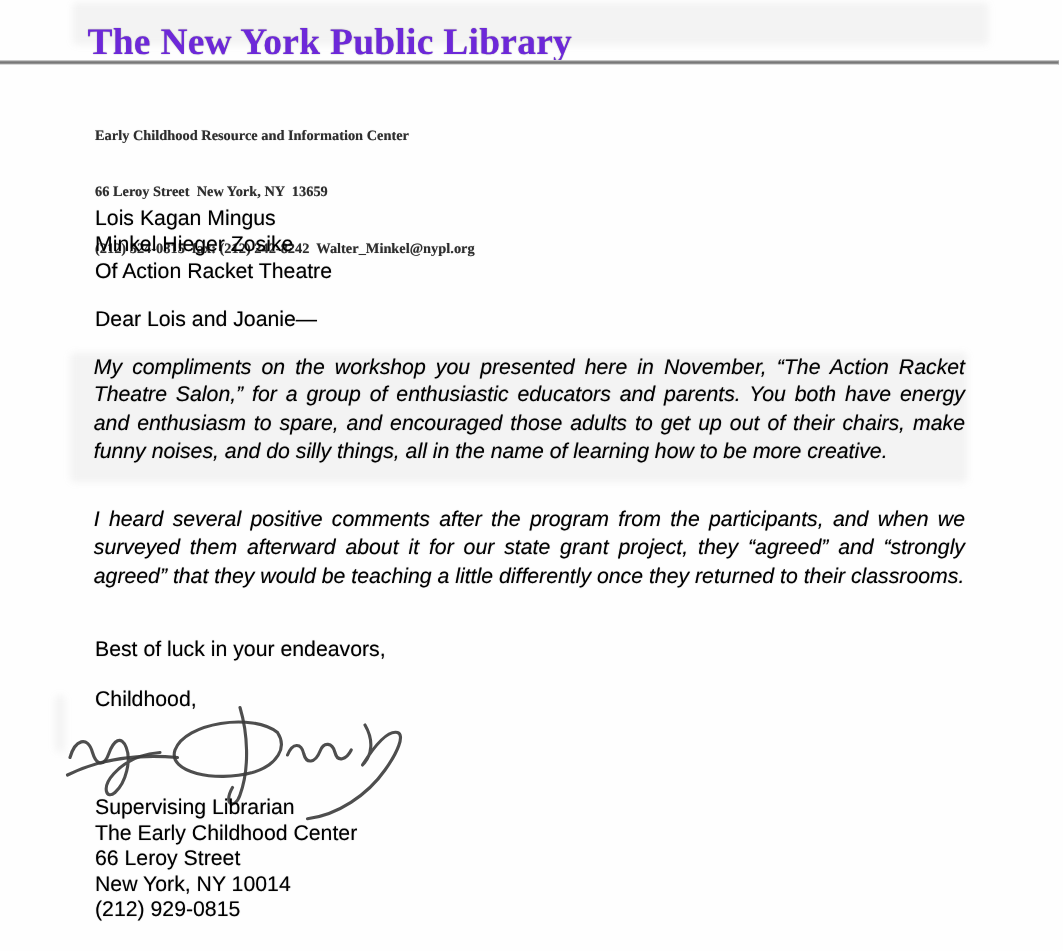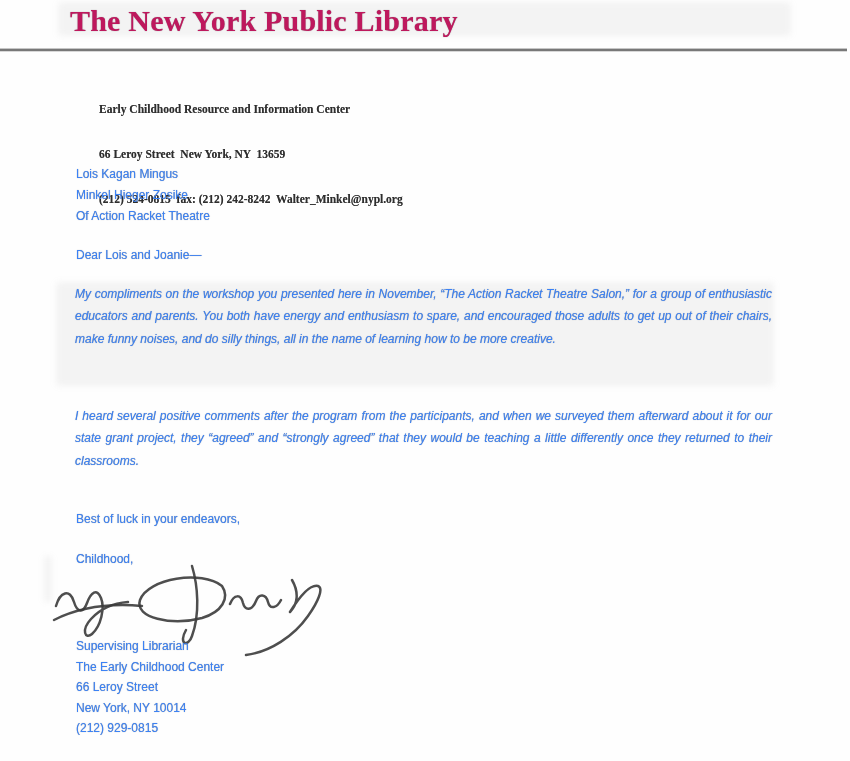--- a/index.html
+++ b/index.html
@@ -19,26 +19,26 @@
   .scan-smudge {
     position: absolute;
     background: rgba(130,130,130,0.09);
     filter: blur(3px);
     border-radius: 4px;
     pointer-events: none;
   }
   .org {
     position: absolute;
     left: 70px;
-    top: 4px;
+    top: 17px;
     font-family: "Liberation Serif", serif;
     font-size: 30px;
     font-weight: 600;
     letter-spacing: 0.2px;
-    color: #be185d;
+    color: #6d28d9;
     text-shadow: 0 0 1px rgba(25,25,25,0.45);
   }
   .rule {
     position: absolute;
     left: 0;
     top: 48px;
     width: 847px;
     height: 2px;
     background: #787878;
     border-top: 1px solid #c6c6c6;
@@ -48,27 +48,26 @@
     position: absolute;
     left: 76px;
     top: 72px;
     font-family: "Liberation Serif", serif;
     font-size: 11.5px;
     font-weight: 700;
     line-height: 15px;
     color: #2e2e2e;
     white-space: pre-wrap;
     text-shadow: 0 0 0.6px rgba(0,0,0,0.45);
-    margin-left: 23px;
   }
   .block {
     position: absolute;
-    font-size: 12px;
+    font-size: 17px;
     line-height: 21px;
-    color: #3b82f6;
+    color: #000000;
     text-shadow: 0 0 0.8px rgba(52,52,52,0.55);
   }
   .recipient   { left: 76px; top: 164px; }
   .salutation  { left: 76px; top: 245px; }
   .para {
     left: 75px;
     width: 697px;
     margin: 0;
     text-align: justify;
     line-height: 22.4px;

